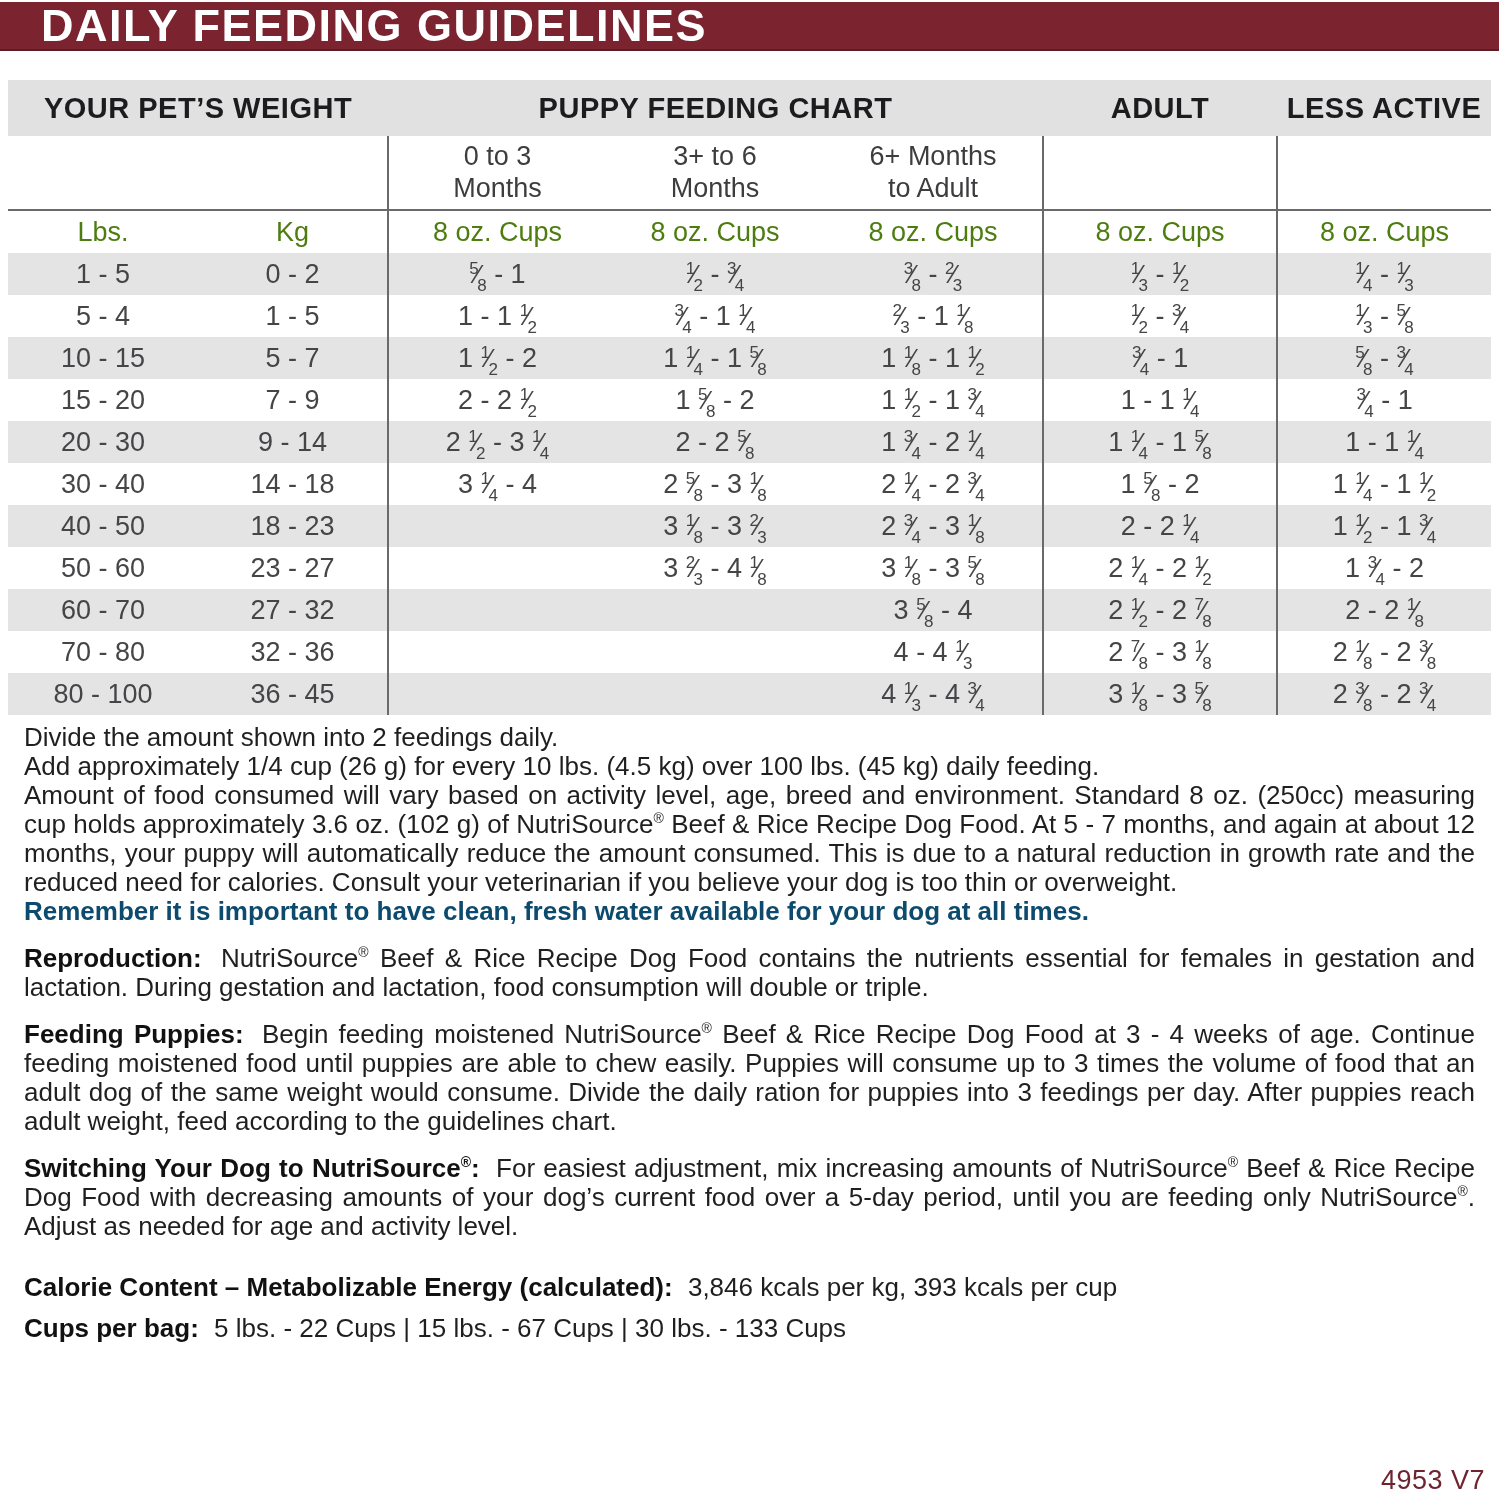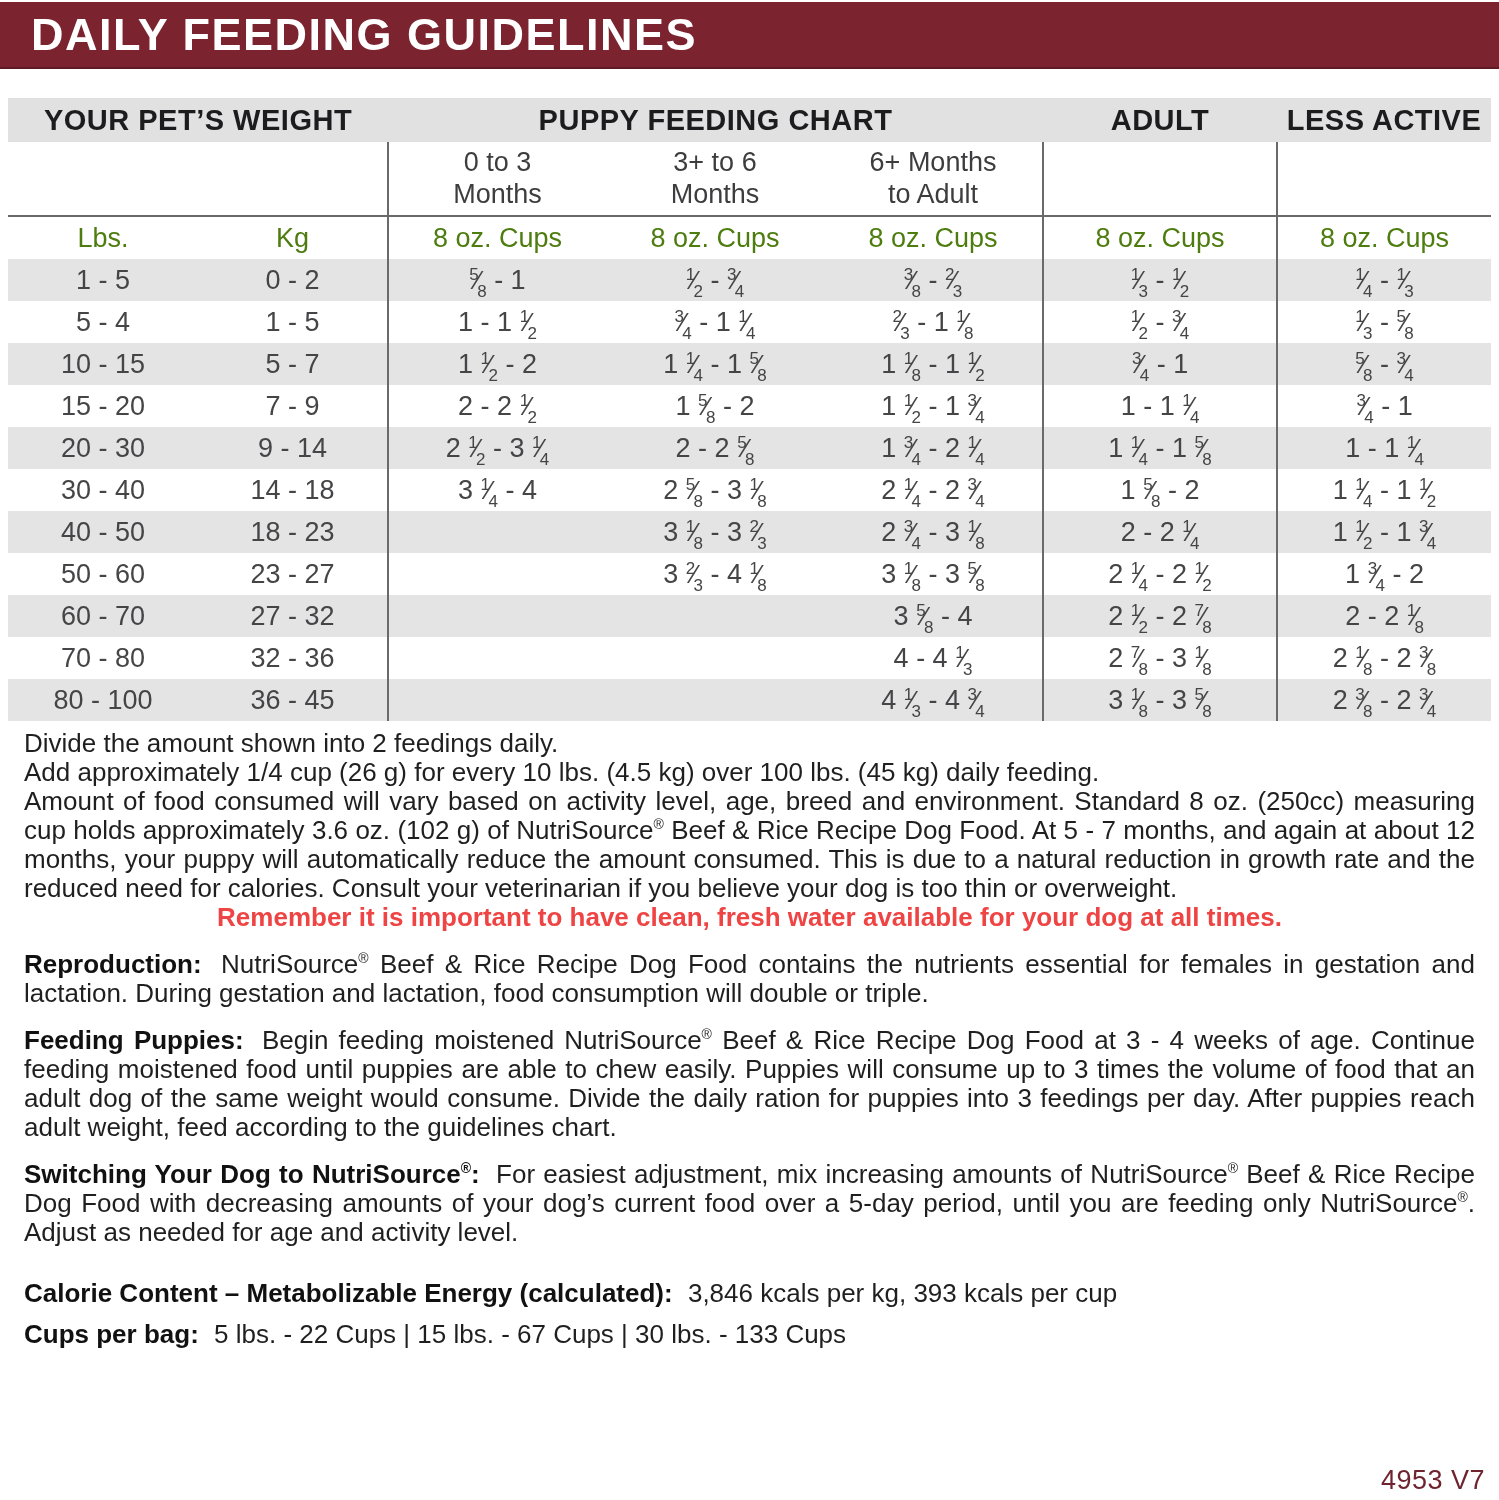--- a/index.html
+++ b/index.html
@@ -1,41 +1,41 @@
 <!DOCTYPE html>
 <html><head>
 <meta charset="utf-8">
 <style>
   * { box-sizing: border-box; margin: 0; padding: 0; }
   html, body { background: #ffffff; }
   body { font-family: "Liberation Sans", sans-serif; color: #1e1e1e; }
   .page { position: relative; width: 1499px; height: 1500px; background: #fff; overflow: hidden; }
 
-  .titlebar { margin-top: 2px; height: 67px; background: #7b2430; display: flex; align-items: center; padding-left: 31px; border-bottom: 2px solid #5e1b24; }
+  .titlebar { margin-top: 2px; height: 49px; background: #7b2430; display: flex; align-items: center; padding-left: 41px; border-bottom: 2px solid #5e1b24; }
   .titlebar h1 { color: #ffffff; font-size: 45px; font-weight: 700; letter-spacing: 1.5px; }
 
   table.feed { border-collapse: collapse; table-layout: fixed; width: 1483px; margin: 29px 8px 0 8px; }
   .feed th, .feed td { text-align: center; vertical-align: middle; padding: 0; }
-  .group-row th { background: #e1e1e2; height: 44px; font-size: 29px; font-weight: 700; color: #1c1c1e; letter-spacing: 0.5px; }
+  .group-row th { background: #e1e1e2; height: 56px; font-size: 29px; font-weight: 700; color: #1c1c1e; letter-spacing: 0.5px; }
   .months-row td { height: 74px; font-size: 27px; line-height: 1.16; color: #3d3d3f; border-bottom: 2px solid #6a6a6c; }
   .units-row td { height: 43px; font-size: 27px; color: #4d7c0f; }
   tbody.feed-body td { height: 42px; font-size: 27px; color: #454547; }
   tbody.feed-body tr:nth-child(odd) { background: #e4e4e5; }
   .vline { border-left: 2px solid #6a6a6c; }
 
   sup, sub { line-height: 0; vertical-align: baseline; }
   .fr { white-space: nowrap; }
   .fr sup { font-size: 17px; position: relative; top: -9px; }
   .fr .sl { font-size: 26px; margin: 0 -3px; }
   .fr sub { font-size: 17px; position: relative; top: 8px; }
 
   .textcol { padding: 0 24px; font-size: 26px; line-height: 29px; color: #1f1f1f; }
   .notes { margin-top: 8px; }
   .just { text-align: justify; }
-  .bold { font-weight: 700; color: #ef4444; text-align: center; }
+  .bold { font-weight: 700; color: #0c4a6e; }
   .section { margin-top: 18px; }
   .section strong, .kv strong { font-weight: 700; color: #111; margin-right: 8px; }
   .kv { margin-top: 12px; }
   .kv-first { margin-top: 32px; }
   sup.reg { font-size: 14px; position: relative; top: -10px; }
 
   .code { position: absolute; right: 14px; bottom: 4px; color: #6f2430; font-size: 27px; font-weight: 400; letter-spacing: 0.5px; }
 </style>
 </head>
 <body>

